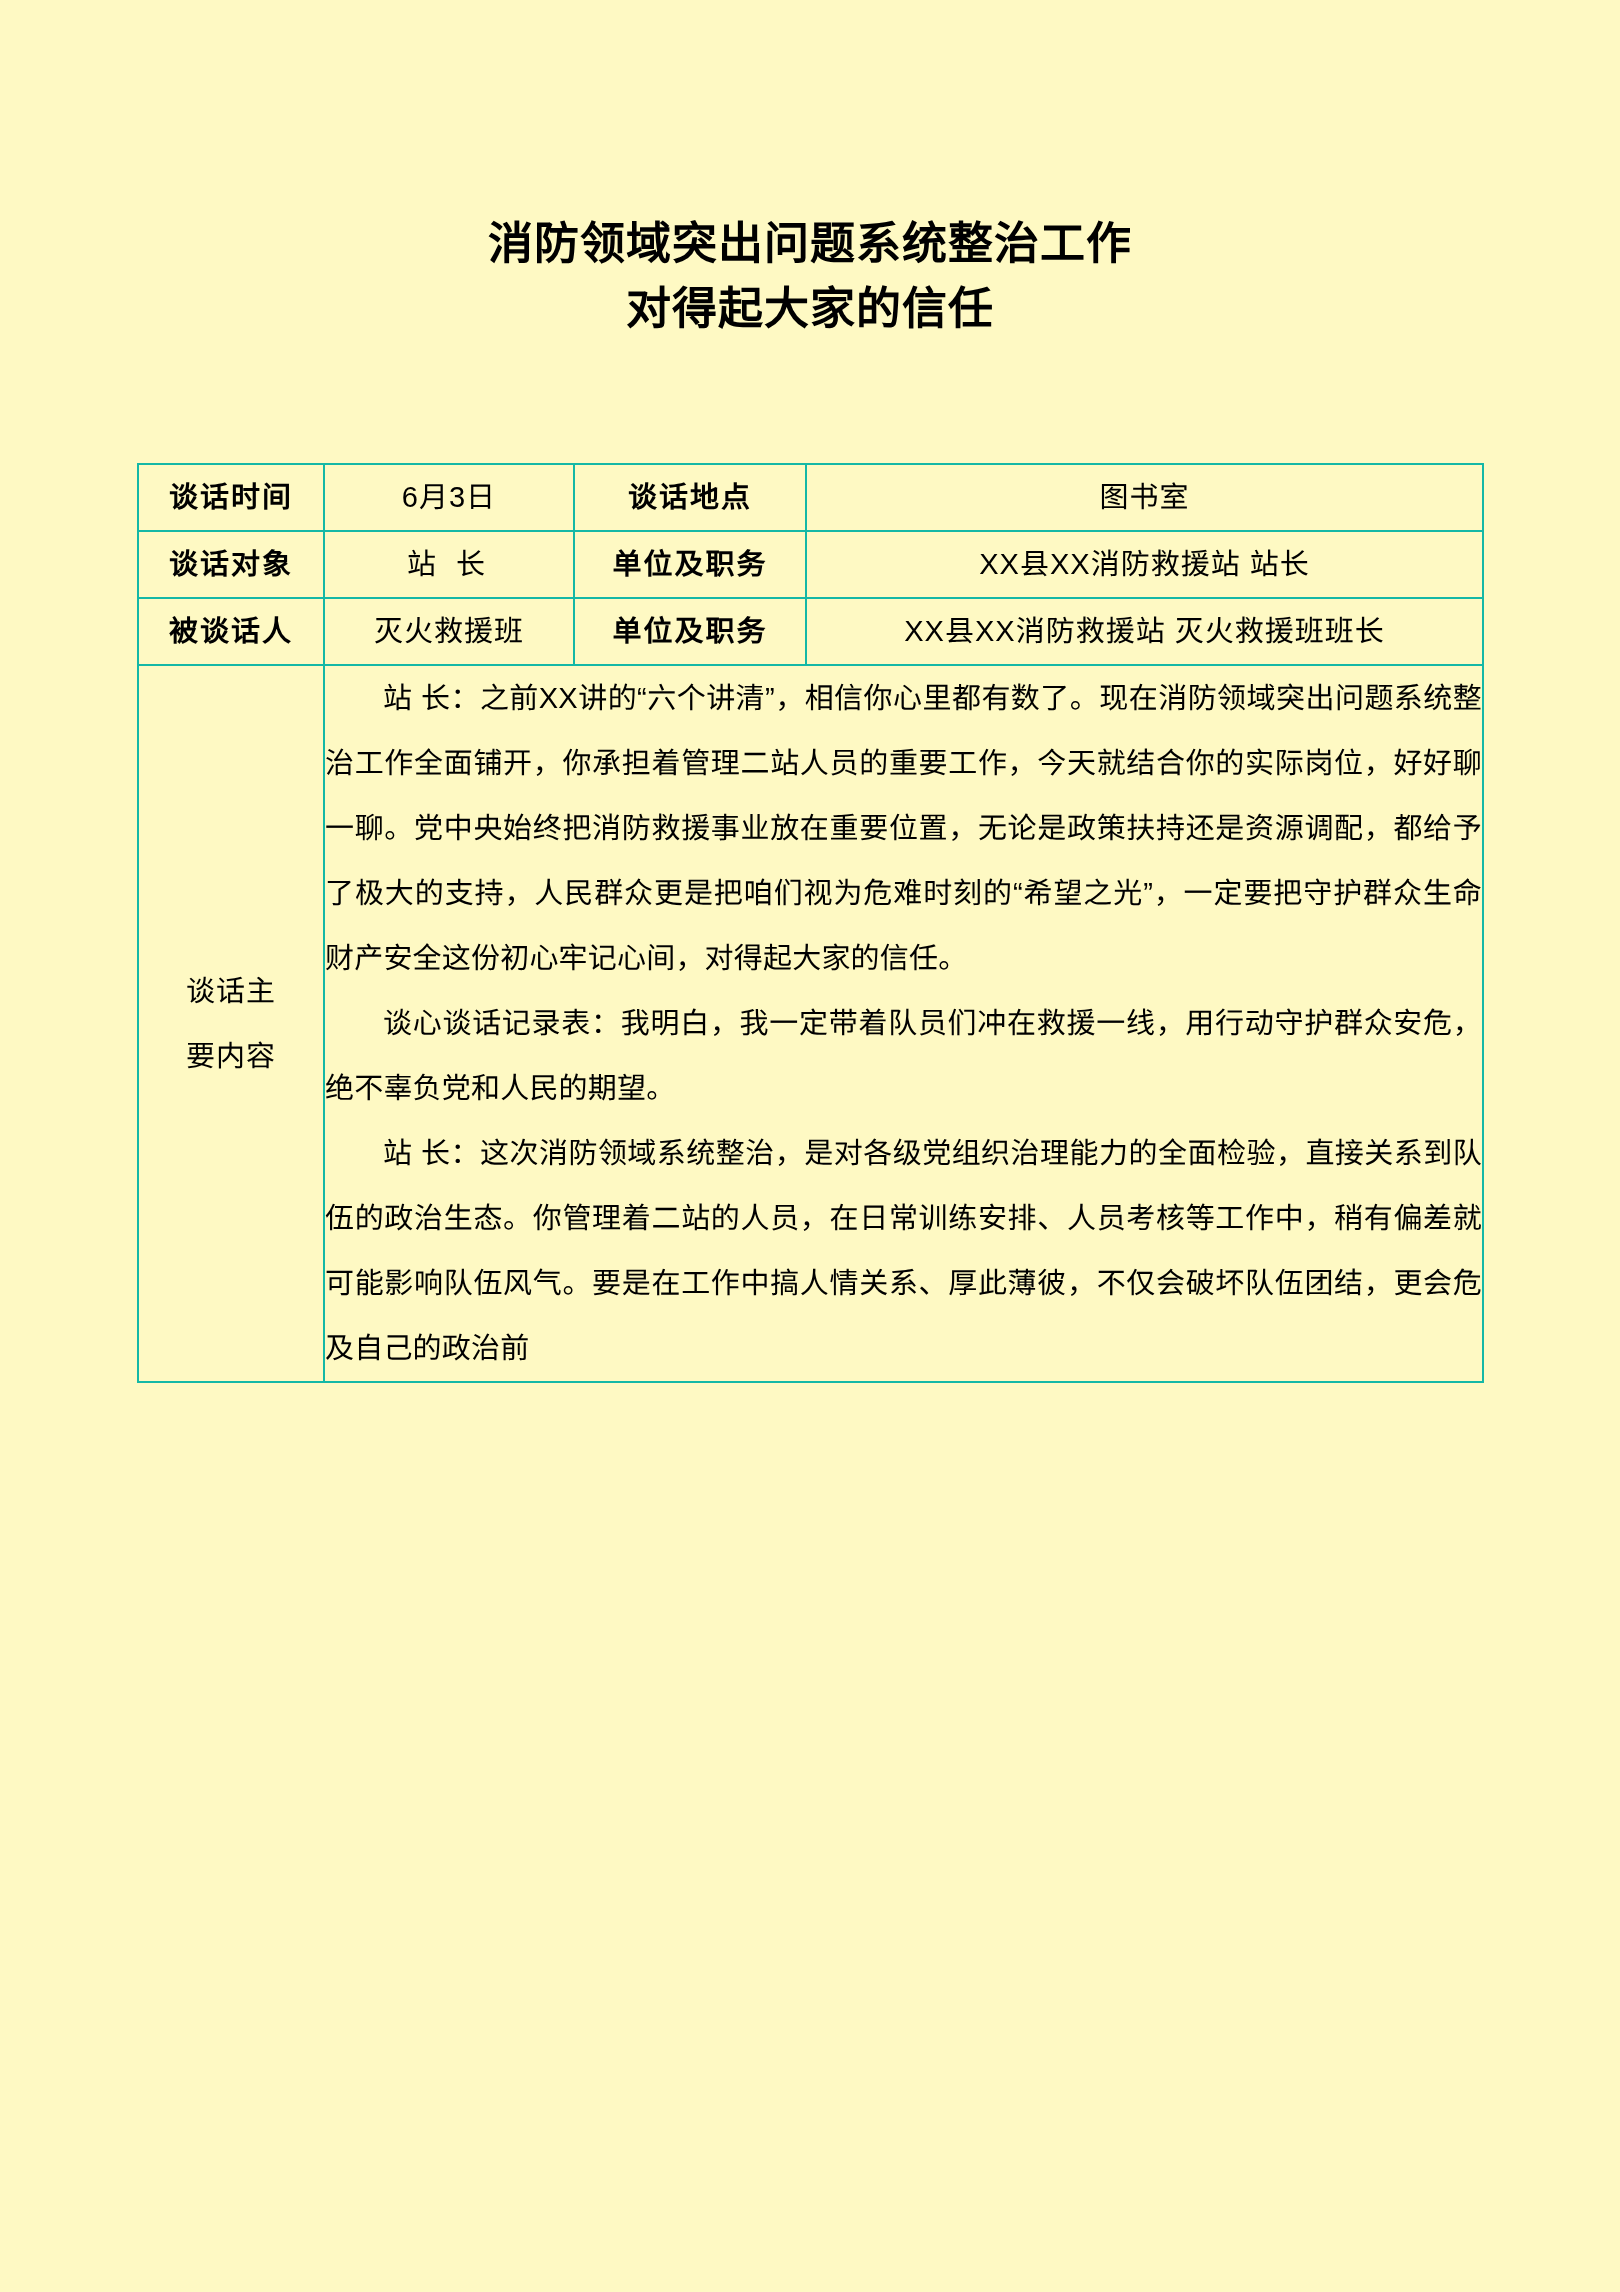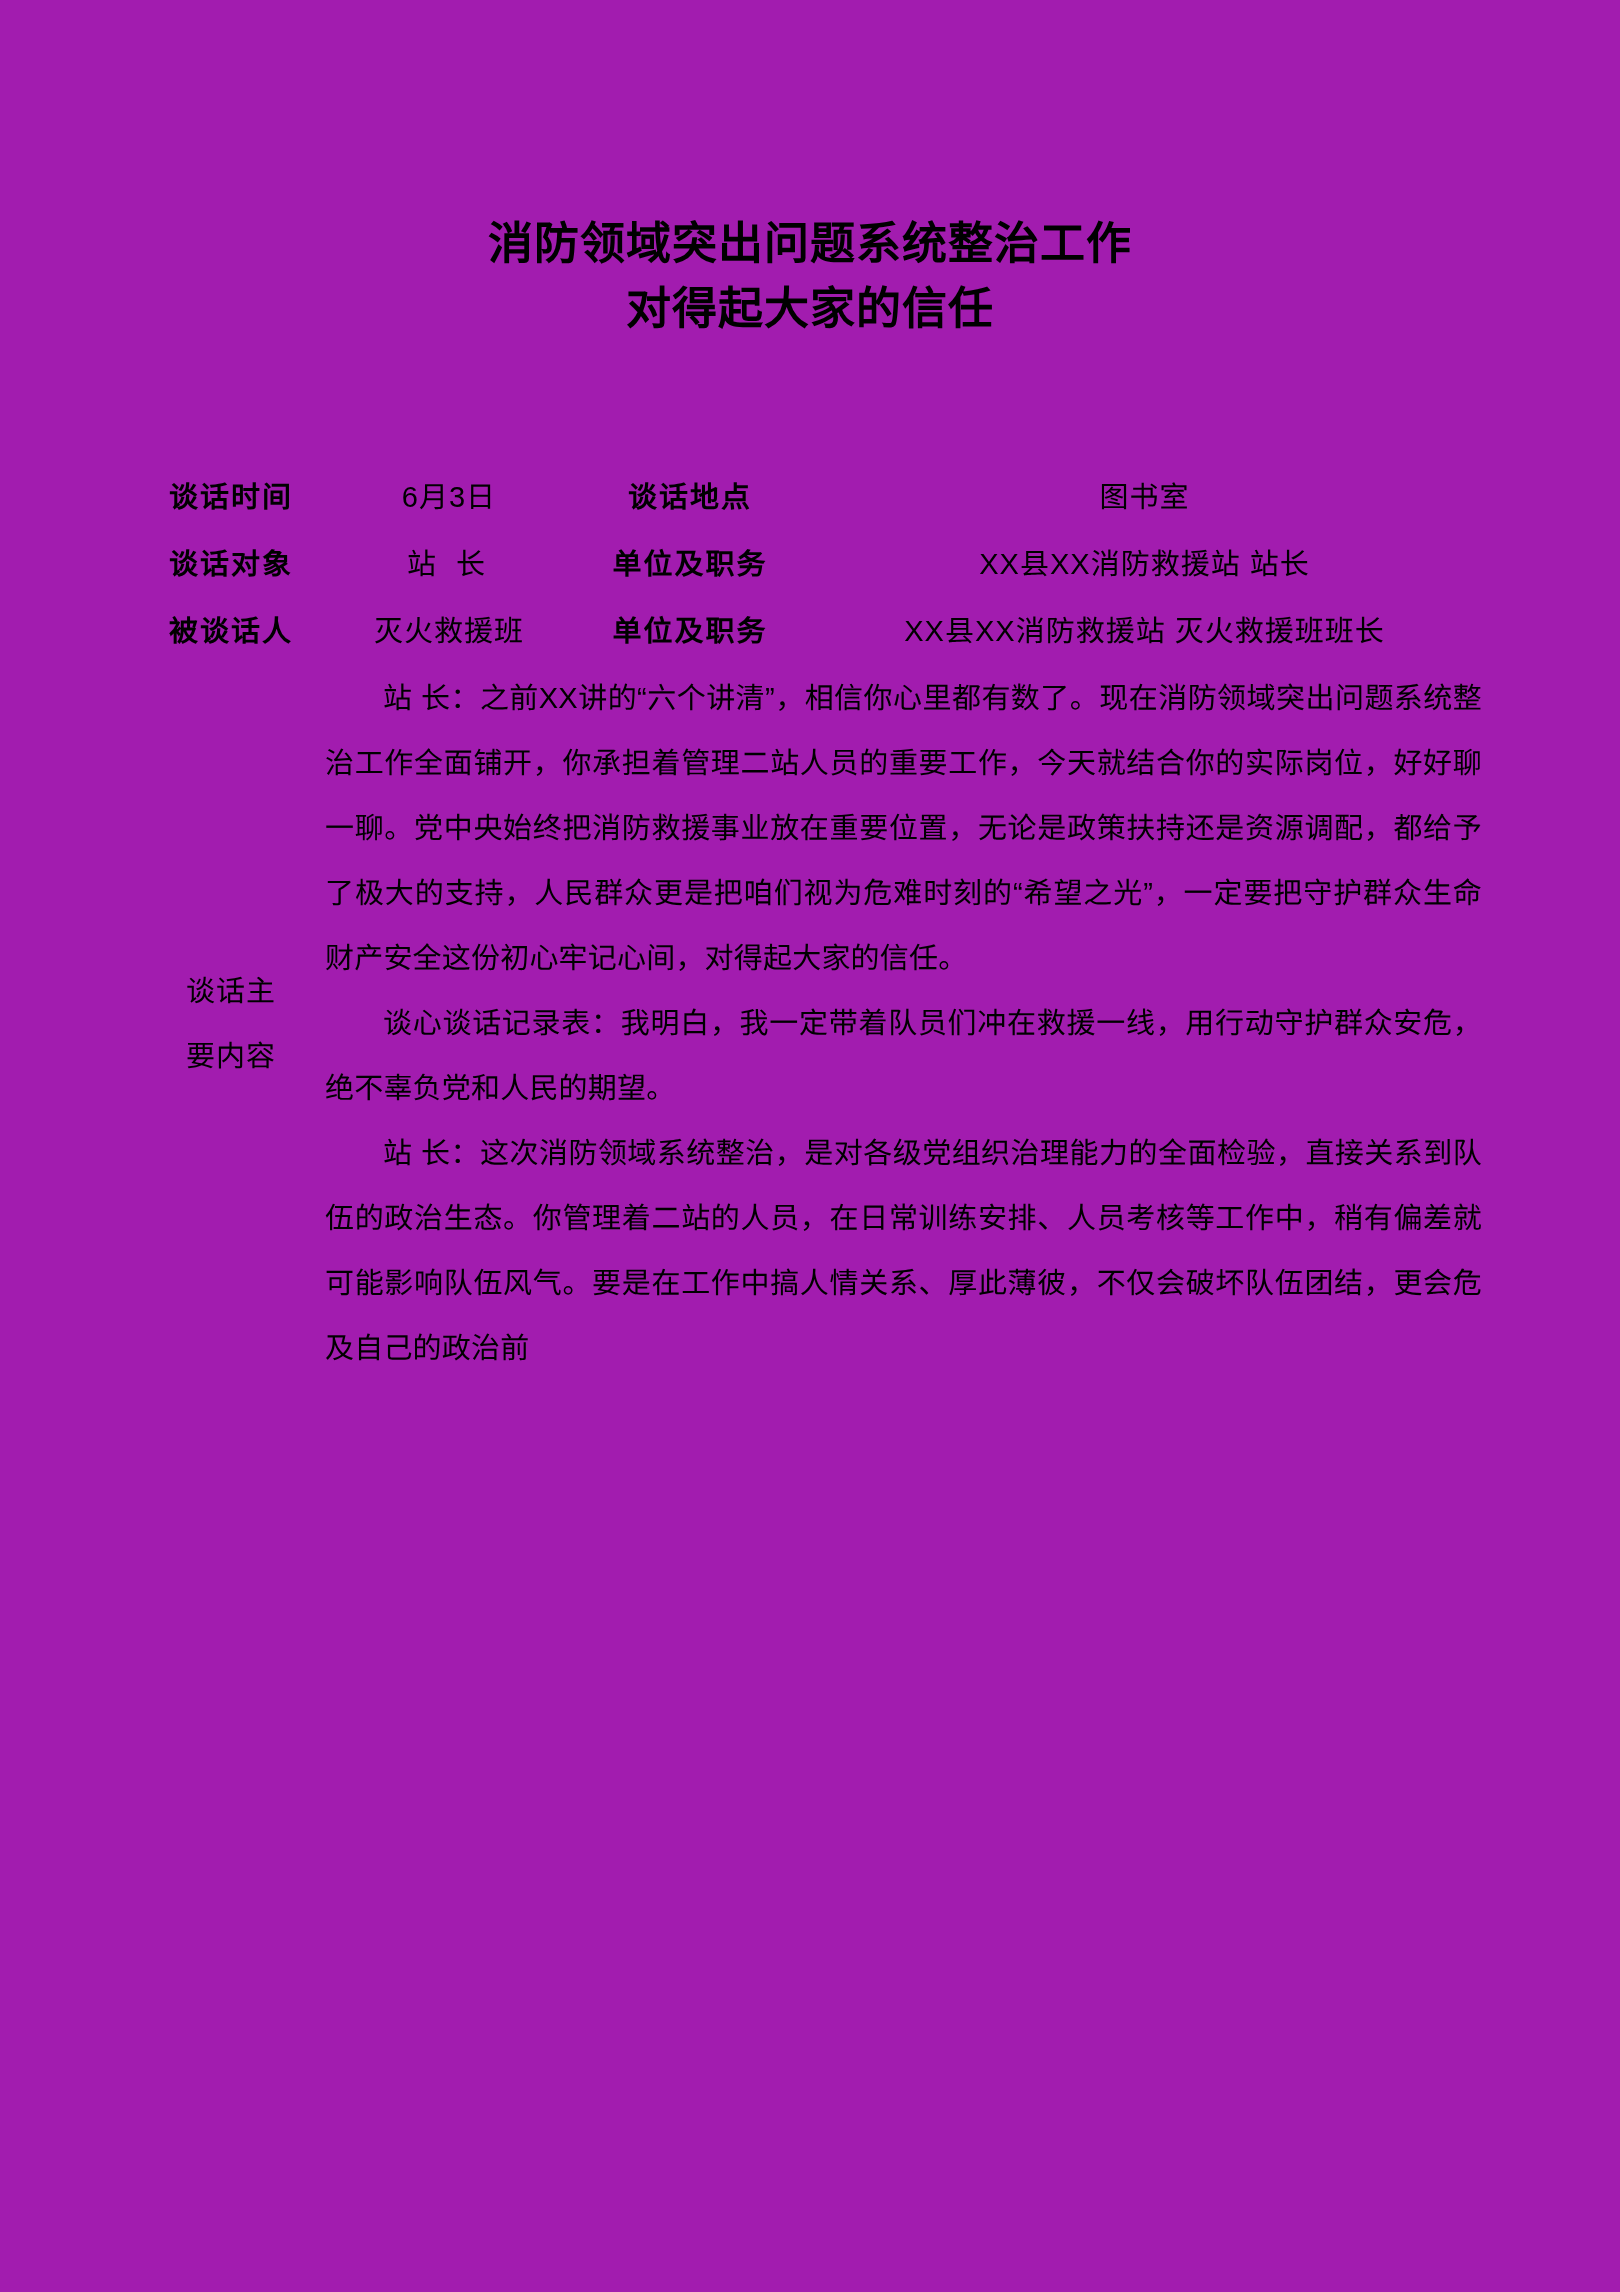--- a/index.html
+++ b/index.html
@@ -16,21 +16,21 @@
     position: relative;
     overflow: hidden;
   }
 
   .page {
     position: absolute;
     left: 0;
     top: 0;
     width: 1620px;
     height: 2293px;
-    background: #a21caf;
+    background: #fef9c3;
     box-sizing: border-box;
   }
 
   
   .doc-title {
     position: absolute;
     left: 137px;
     top: 211px;
     width: 1346px;
     text-align: center;
@@ -47,21 +47,21 @@
   
   .record-table {
     position: absolute;
     left: 137px;
     top: 463px;
     width: 1346px;
     border-collapse: collapse;
     table-layout: fixed;
   }
   .record-table td {
-    border: 2px solid #a21caf;
+    border: 2px solid #14b8a6;
     padding: 0;
     vertical-align: middle;
     font-size: 29px;
   }
 
   .col-label   { width: 186px; }
   .col-value1  { width: 250px; }
   .col-label2  { width: 232px; }
   .col-value2  { width: 677px; }
 

